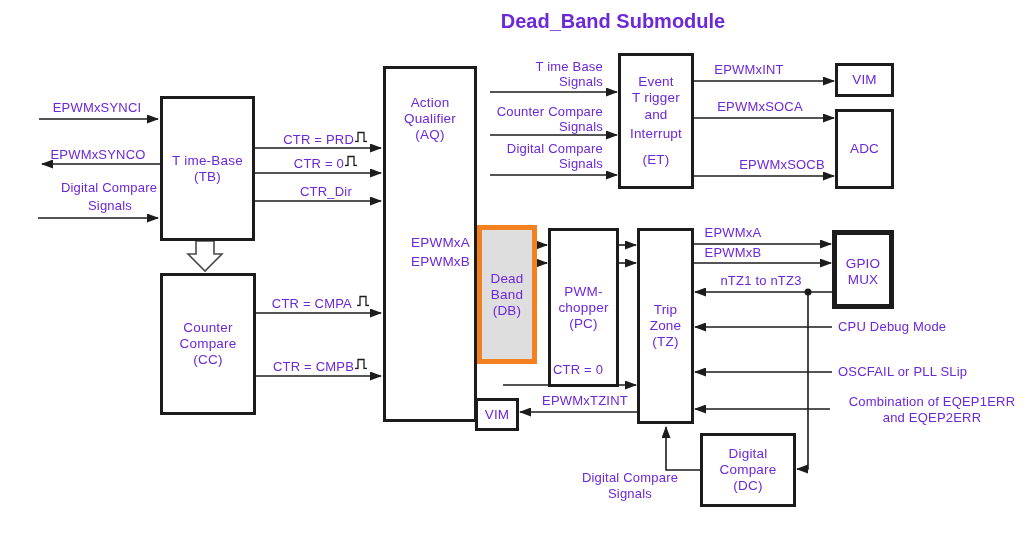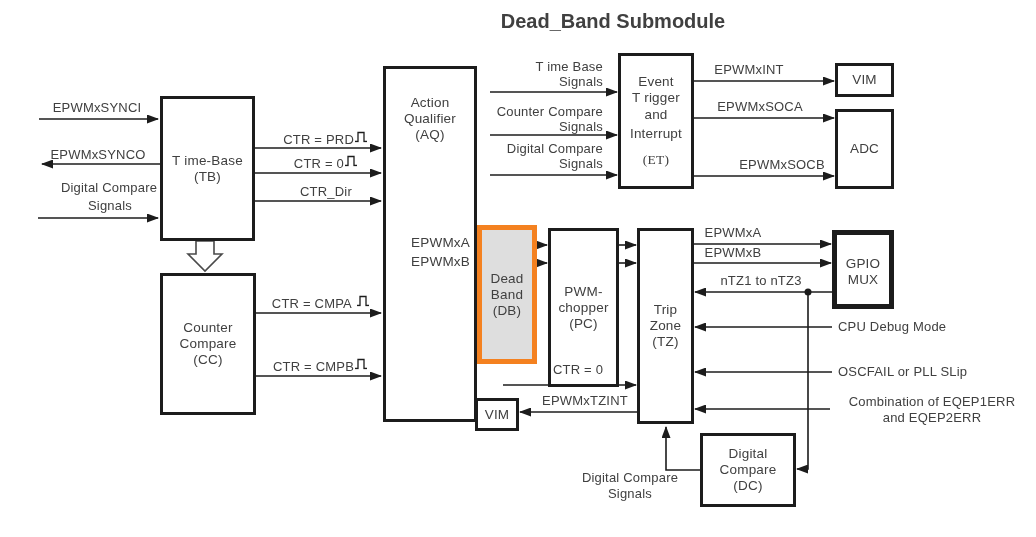--- a/index.html
+++ b/index.html
@@ -7,21 +7,21 @@
     --db-fill: #DEDEDE;
     --line: #1C1C1C;
   }
   html, body { margin: 0; padding: 0; background: #fff; }
   .canvas {
     position: relative;
     width: 1036px;
     height: 537px;
     background: #fff;
     font-family: "Liberation Sans", sans-serif;
-    color: #404040;
+    color: #6d28d9;
     overflow: hidden;
   }
   .title {
     position: absolute;
     left: 613px; top: 21px;
     transform: translate(-50%,-50%);
     font-size: 20px;
     font-weight: bold;
     margin: 0;
     white-space: nowrap;
@@ -60,21 +60,21 @@
   .b-adc  { left:835px; top:109px; width:59px; height:80px; }
   .b-gpio { left:832px; top:230px; width:62px; height:79px; border-width:5px; padding-top:4px; }
   .b-vimbot { left:475px; top:398px; width:44px; height:33px; }
   .b-dc   { left:700px; top:433px; width:96px; height:74px; }
   .aq-title { position:absolute; left:0; right:0; top:26px; text-align:center; }
   .aq-title span, .blk-line { display:block; }
   .aq-out { position:absolute; right:4px; line-height:16px; }
   .aq-a { top:166px; }
   .aq-b { top:185px; }
   .et-interrupt { margin-top:3px; }
-  .et-abbr { margin-top:9px;font-family:Liberation Serif, serif; }
+  .et-abbr { margin-top:9px; }
   .sig {
     position: absolute;
     font-size: 13px;
     letter-spacing: 0.2px;
     white-space: nowrap;
     display: flex;
     align-items: flex-end;
     line-height: 16px;
   }
   .anc-c { transform: translate(-50%,-50%); }

